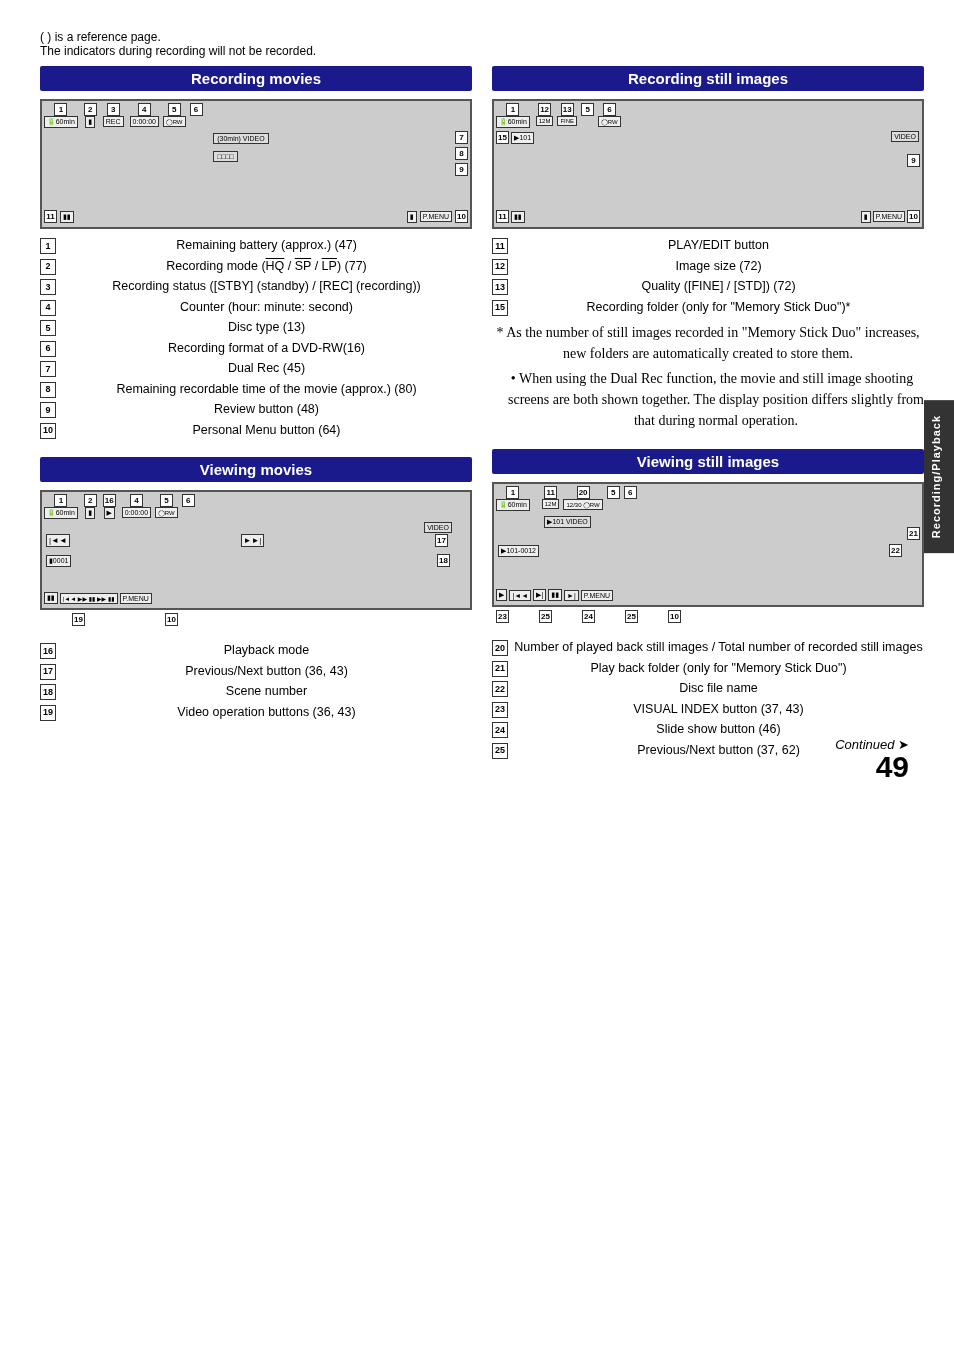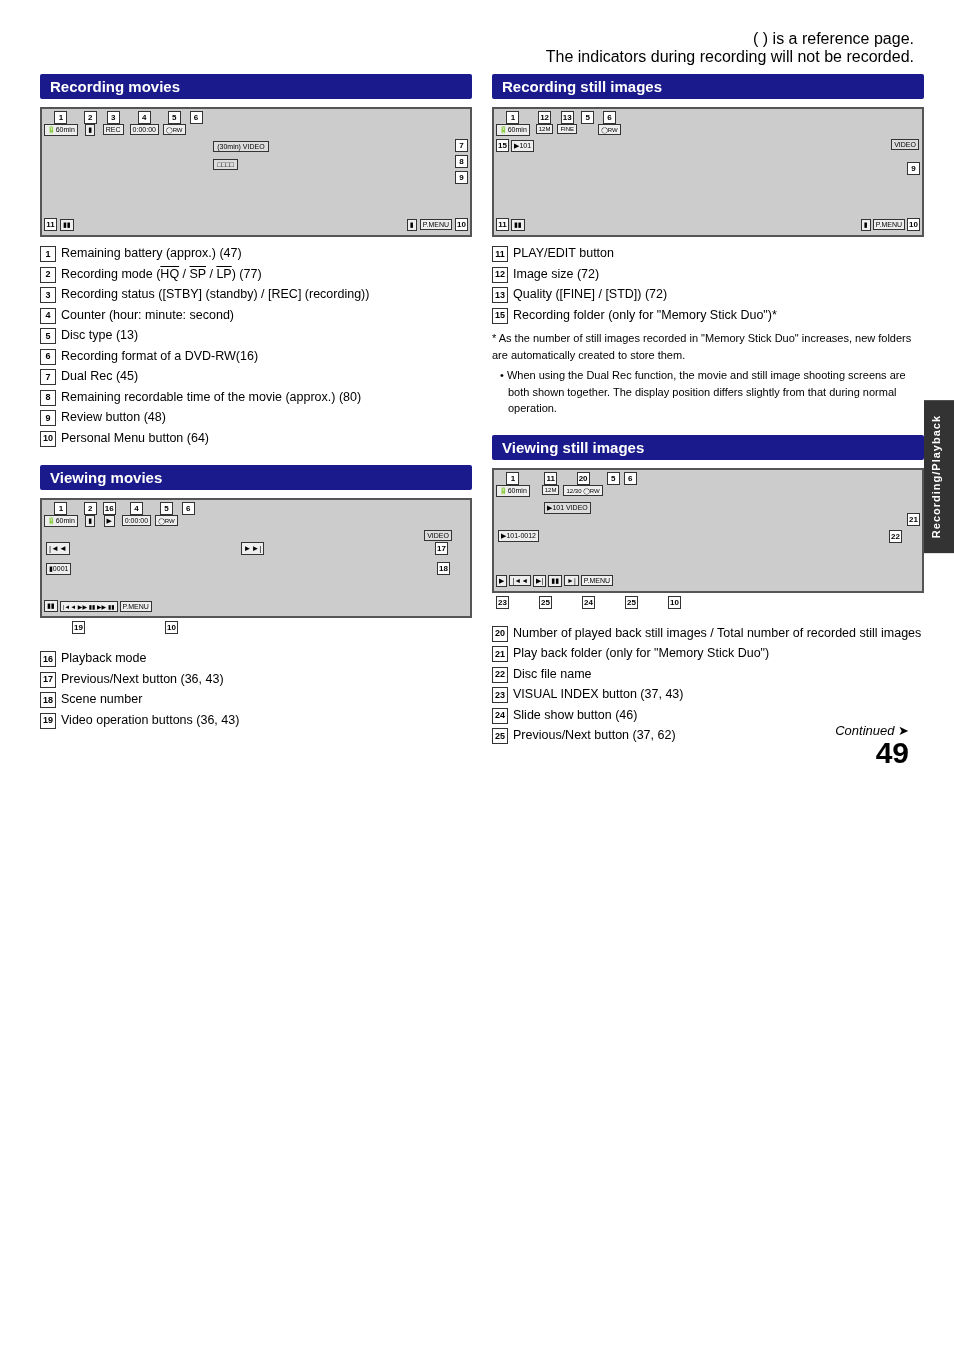--- a/index.html
+++ b/index.html
@@ -21,30 +21,31 @@
 
     h1.main-title {
       font-size: 36px;
       font-weight: 900;
       letter-spacing: -1px;
       margin-bottom: 20px;
       line-height: 1.1;
     }
 
     .reference-note {
-      text-align: right;
-      font-size: 16px;
+      text-align: left;
+      font-size: 12px;
       margin-bottom: 8px;
       padding-right: 10px;
     }
 
     .two-col {
       display: grid;
       grid-template-columns: 1fr 1fr;
       gap: 0 20px;
+      text-align: center;
     }
 
     .section-header {
       background: #1a1a8c;
       color: #fff;
       font-size: 15px;
       font-weight: bold;
       padding: 4px 10px;
       margin-bottom: 8px;
       border-radius: 2px;
@@ -133,23 +134,24 @@
       border: 1px solid #333;
       width: 13px;
       height: 13px;
       display: inline-flex;
       align-items: center;
       justify-content: center;
       background: #fff;
     }
 
     .notes-section {
-      font-size: 11px;
+      font-size: 14px;
       line-height: 1.5;
       margin-top: 6px;
+      font-family: Liberation Serif, serif;
     }
 
     .notes-section p {
       margin-bottom: 4px;
     }
 
     .bullet {
       margin-left: 8px;
       text-indent: -8px;
       padding-left: 8px;

